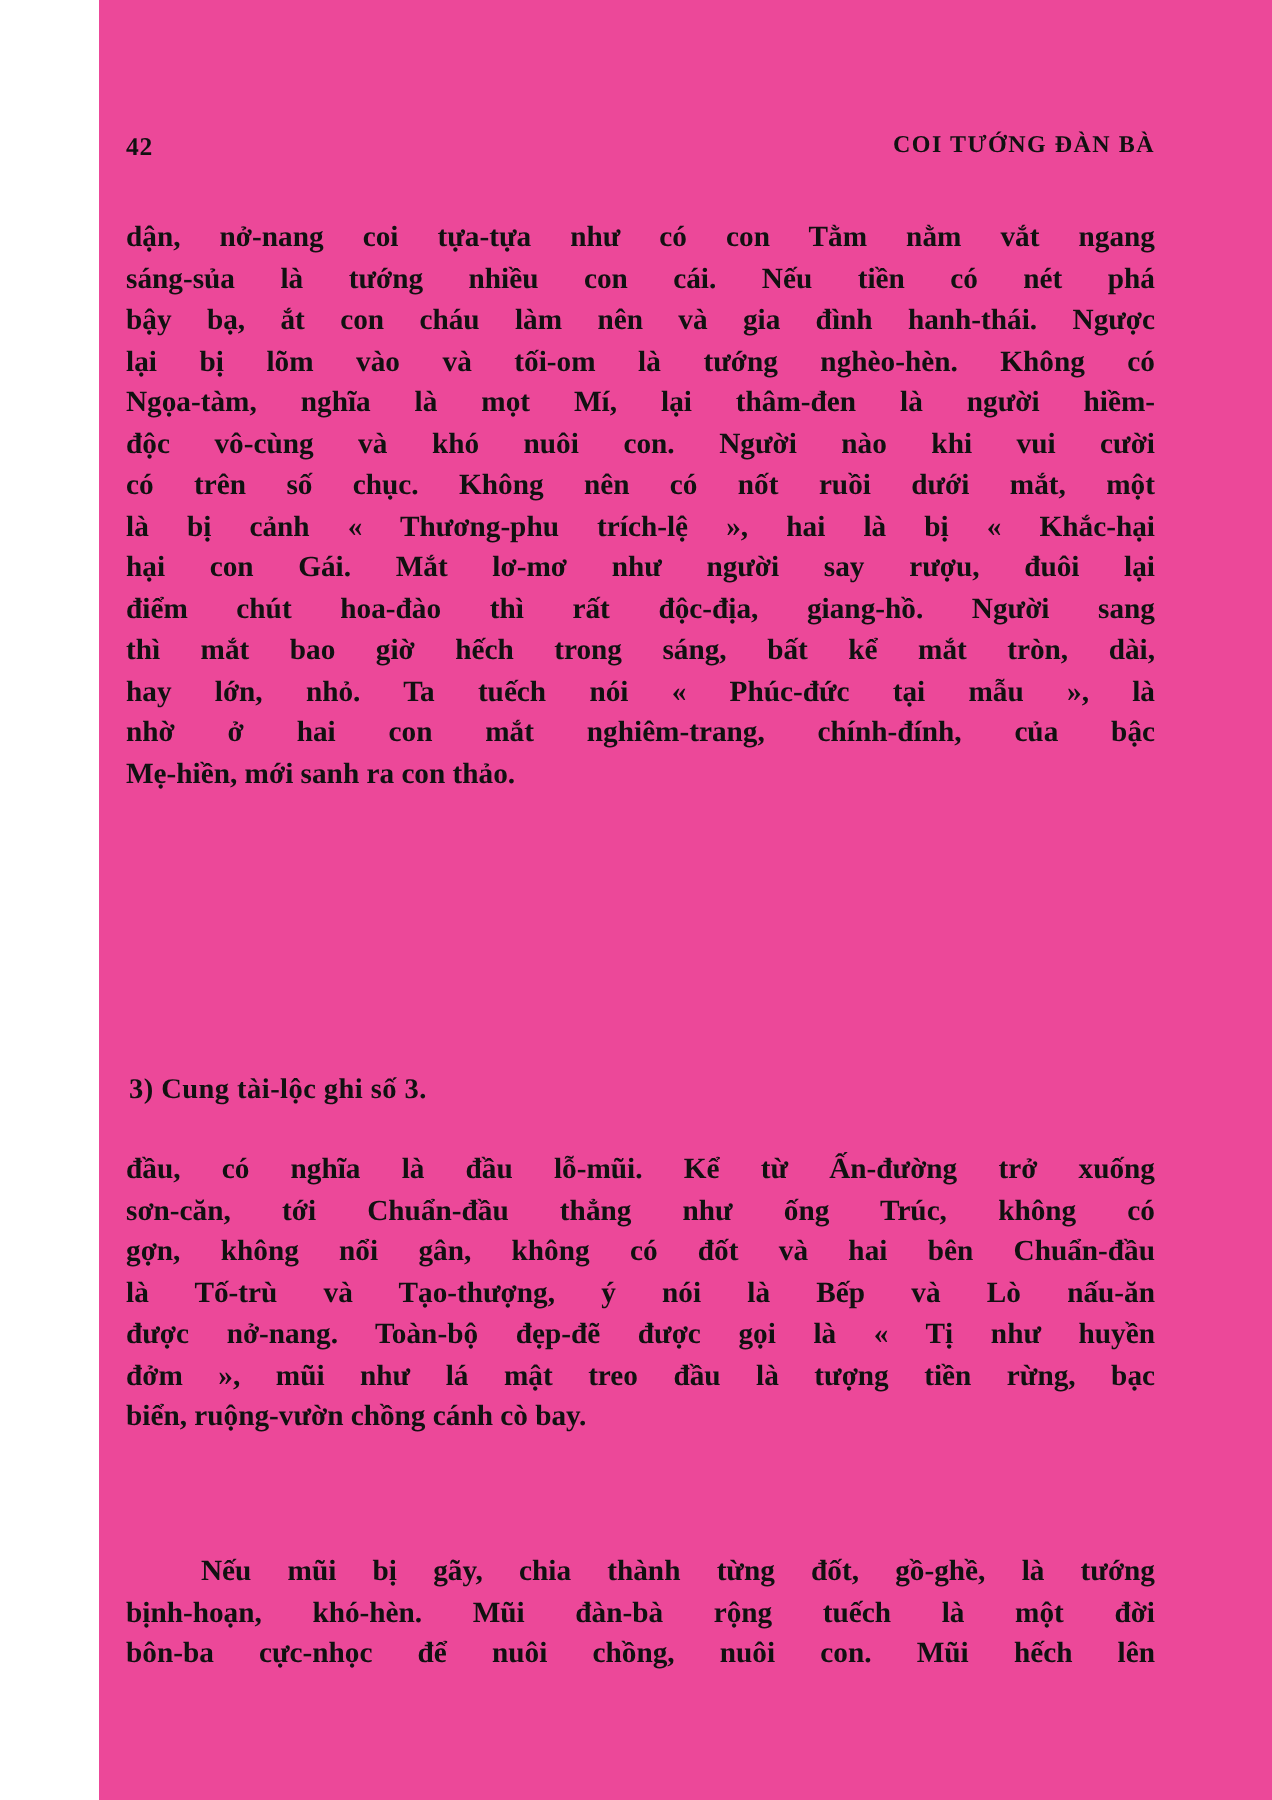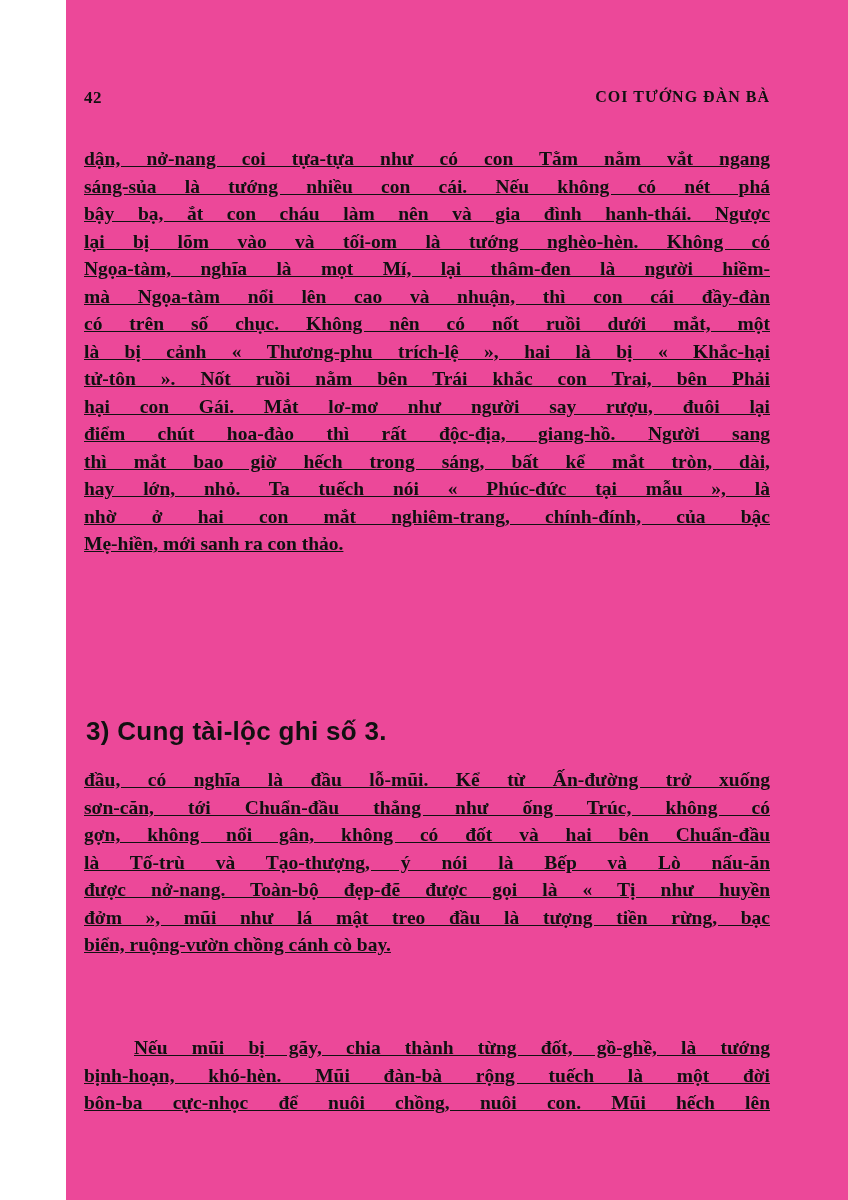--- a/index.html
+++ b/index.html
@@ -58,62 +58,60 @@
       font-weight: bold;
       line-height: 27.5px;
       text-align: justify;
     }
     .line {
       display: block;
       white-space: nowrap;
       text-align: justify;
       text-align-last: justify;
       height: 27.5px;
-      text-decoration: underline;
     }
     .line.last {
       text-align-last: left;
     }
     .indent {
       padding-left: 50px;
     }
     .para1 { top: 145px; }
     .section-heading {
       position: absolute;
       left: 82px;
       top: 716px;
-      font-family: Liberation Sans, sans-serif;
-      font-size: 26px;
+      font-family: Liberation Serif, serif;
+      font-size: 19px;
       font-weight: bold;
       letter-spacing: 0.3px;
     }
     .para2 { top: 766px; }
     .para3 { top: 1034px; }
   </style>
 </head>
 <body>
 
 <div class="page">
   <div class="page-shade"></div>
 
   <div class="running-head">
     <span class="page-number">42</span>
     <span class="book-title">COI TƯỚNG ĐÀN BÀ</span>
   </div>
 
   <div class="body-text para1">
     <span class="line">dận, nở-nang coi tựa-tựa như có con Tằm nằm vắt ngang</span>
-    <span class="line">sáng-sủa là tướng nhiều con cái. Nếu không có nét phá</span>
+    <span class="line">sáng-sủa là tướng nhiều con cái. Nếu tiền có nét phá</span>
     <span class="line">bậy bạ, ắt con cháu làm nên và gia đình hanh-thái. Ngược</span>
     <span class="line">lại bị lõm vào và tối-om là tướng nghèo-hèn. Không có</span>
     <span class="line">Ngọa-tàm, nghĩa là mọt Mí, lại thâm-đen là người hiềm-</span>
-    <span class="line">mà Ngọa-tàm nổi lên cao và nhuận, thì con cái đầy-đàn</span>
+    <span class="line">độc vô-cùng và khó nuôi con. Người nào khi vui cười</span>
     <span class="line">có trên số chục. Không nên có nốt ruồi dưới mắt, một</span>
     <span class="line">là bị cảnh « Thương-phu trích-lệ », hai là bị « Khắc-hại</span>
-    <span class="line">tử-tôn ». Nốt ruồi nằm bên Trái khắc con Trai, bên Phải</span>
     <span class="line">hại con Gái. Mắt lơ-mơ như người say rượu, đuôi lại</span>
     <span class="line">điểm chút hoa-đào thì rất độc-địa, giang-hồ. Người sang</span>
     <span class="line">thì mắt bao giờ hếch trong sáng, bất kể mắt tròn, dài,</span>
     <span class="line">hay lớn, nhỏ. Ta tuếch nói « Phúc-đức tại mẫu », là</span>
     <span class="line">nhờ ở hai con mắt nghiêm-trang, chính-đính, của bậc</span>
     <span class="line last">Mẹ-hiền, mới sanh ra con thảo.</span>
   </div>
 
   <div class="section-heading">3) Cung tài-lộc ghi số 3.</div>
 

